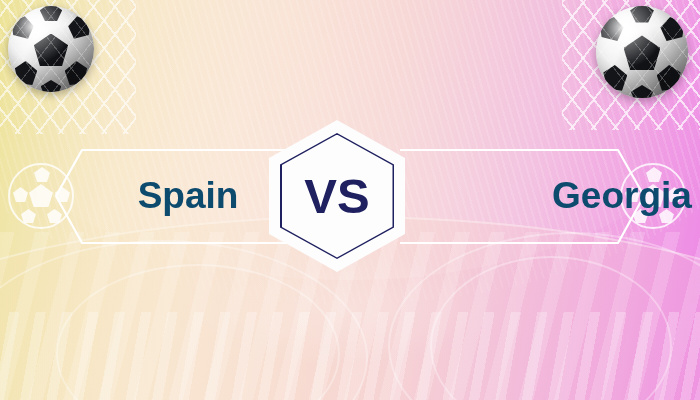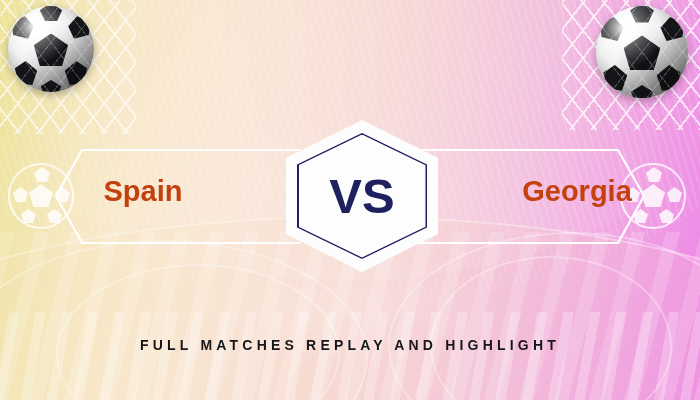--- a/index.html
+++ b/index.html
@@ -159,21 +159,21 @@
   .bo-2{width:15px;height:15px;left:3px;top:22px;}
   .bo-3{width:15px;height:15px;right:2px;top:22px;}
   .bo-4{width:15px;height:14px;left:11px;top:44px;}
   .bo-5{width:15px;height:14px;right:10px;top:44px;}
 
   
   .banner{position:absolute;left:0;top:0;width:700px;height:400px;pointer-events:none;}
   .banner svg{display:block;}
 
   
-  .hex-wrap{position:absolute;left:286px;top:120px;width:152px;height:152px;}
+  .hex-wrap{position:absolute;left:269px;top:120px;width:136px;height:152px;}
   .hex-outer{
     position:absolute;inset:0;background:#fdfdfd;
     clip-path:polygon(50% 0%,100% 25%,100% 75%,50% 100%,0% 75%,0% 25%);
     filter:drop-shadow(0 1px 3px rgba(0,0,0,.10));
   }
   .hex-inner{
     position:absolute;left:11px;top:13px;right:11px;bottom:13px;
     background:#1f2060;
     clip-path:polygon(50% 0%,100% 25%,100% 75%,50% 100%,0% 75%,0% 25%);
   }
@@ -188,22 +188,23 @@
     line-height:1;
   }
 
   
   .site-url{
     position:absolute;top:28px;left:0;width:700px;text-align:center;
     font-size:17px;font-weight:bold;color:#d4544e;letter-spacing:4.6px;
   }
   .team{
     position:absolute;top:175px;
-    font-size:29px;font-weight:bold;color:#c2410c;
+    font-size:37px;font-weight:bold;color:#0c4a6e;
     white-space:nowrap;
+    padding-left:45px;
   }
   .team.home{left:0;width:286px;text-align:center;}
   .team.away{left:414px;width:326px;text-align:center;}
   .tagline{
     position:absolute;top:337px;left:0;width:700px;text-align:center;
     font-size:14px;font-weight:bold;color:#17171a;letter-spacing:4.2px;
   }
 </style>
 </head>
 <body>
@@ -283,15 +284,14 @@
       <div class="hex-inner-fill"></div>
     </div>
     <div class="vs-text">VS</div>
   </div>
 
 
   <div class="team home">Spain</div>
 
   <div class="team away">Georgia</div>
 
-  <div class="tagline">FULL MATCHES REPLAY AND HIGHLIGHT</div>
 
 </div>
 
 </body></html>

